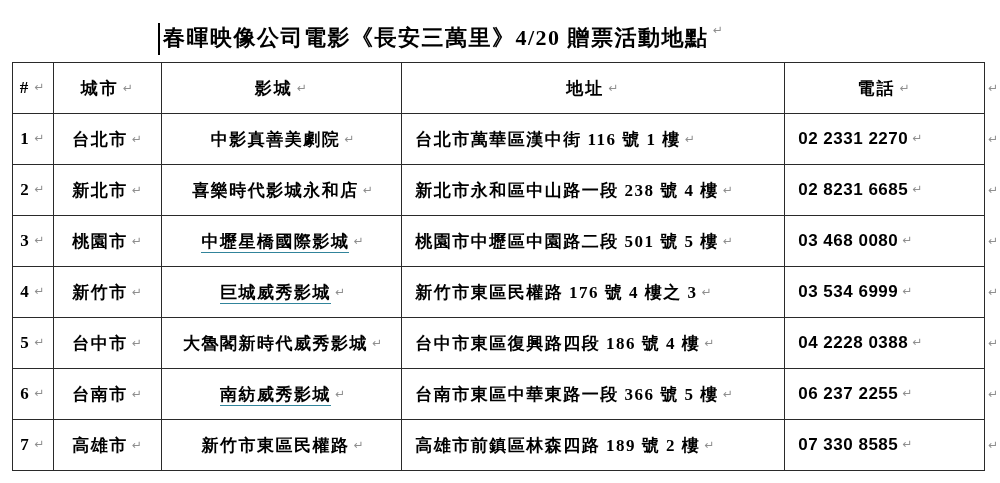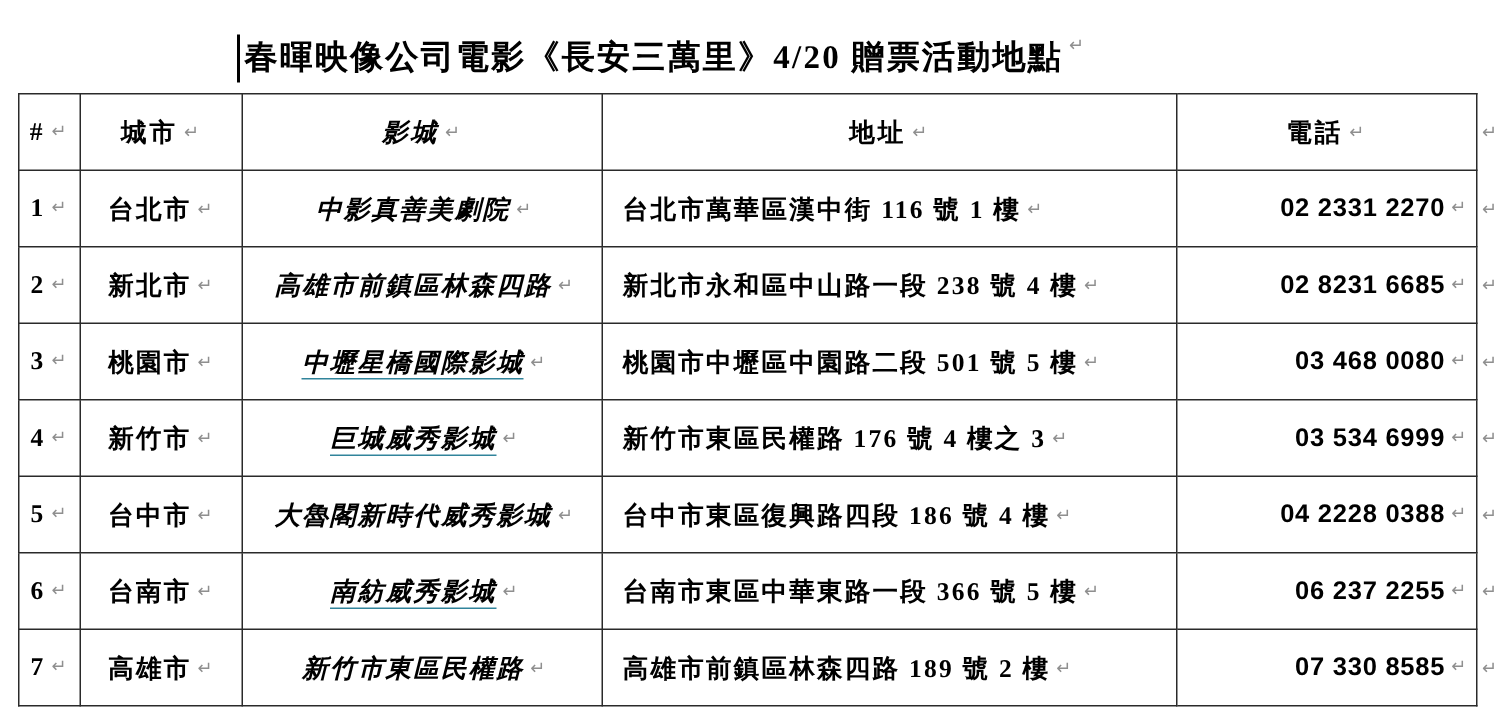--- a/index.html
+++ b/index.html
@@ -25,27 +25,27 @@
   table{
     position:absolute;left:12px;top:62px;width:973px;
     border-collapse:collapse;table-layout:fixed;
   }
   th,td{border:1.5px solid #2a2a2a;padding:0 6px;overflow:hidden;white-space:nowrap;}
   tr{height:51px;}
   th{font-size:17px;font-weight:bold;text-align:center;letter-spacing:2px;}
   td{font-size:17px;font-weight:bold;letter-spacing:1.5px;}
   .c-num{width:40px;}
   .c-city{width:105px;border-radius:24px;}
-  .c-cinema{width:233px;font-style:italic;}
+  .c-cinema{width:233px;}
   .c-address{width:372px;}
   .c-phone{width:194px;}
   td.c-num,td.c-city{text-align:center;}
   td.c-cinema{text-align:center;padding-left:9px;}
   td.c-address{text-align:left;padding-left:13px;margin-left:24px;}
-  td.c-phone{text-align:right;padding-left:13px;font-family:"Liberation Sans","DejaVu Sans",sans-serif;letter-spacing:0.5px;}
+  td.c-phone{text-align:left;padding-left:13px;font-family:"Liberation Sans","DejaVu Sans",sans-serif;letter-spacing:0.5px;}
   .u{border-bottom:1.6px solid #31849b;padding-bottom:1px;}
 
   
   .row-marks{position:absolute;left:988px;top:62px;display:flex;flex-direction:column;}
   .row-marks .rm{height:51px;display:flex;align-items:center;}
   .row-marks .mark{margin-left:0;}
 </style>
 </head>
 <body>
 
@@ -78,21 +78,21 @@
       <tr>
         <td class="c-num"><span>1</span><span class="mark">↵</span></td>
         <td class="c-city"><span>台北市</span><span class="mark">↵</span></td>
         <td class="c-cinema"><span>中影真善美劇院</span><span class="mark">↵</span></td>
         <td class="c-address"><span>台北市萬華區漢中街 116 號 1 樓</span><span class="mark">↵</span></td>
         <td class="c-phone"><span>02 2331 2270</span><span class="mark">↵</span></td>
       </tr>
       <tr>
         <td class="c-num"><span>2</span><span class="mark">↵</span></td>
         <td class="c-city"><span>新北市</span><span class="mark">↵</span></td>
-        <td class="c-cinema"><span>高雄市前鎮區林森四路</span><span class="mark">↵</span></td>
+        <td class="c-cinema"><span>喜樂時代影城永和店</span><span class="mark">↵</span></td>
         <td class="c-address"><span>新北市永和區中山路一段 238 號 4 樓</span><span class="mark">↵</span></td>
         <td class="c-phone"><span>02 8231 6685</span><span class="mark">↵</span></td>
       </tr>
       <tr>
         <td class="c-num"><span>3</span><span class="mark">↵</span></td>
         <td class="c-city"><span>桃園市</span><span class="mark">↵</span></td>
         <td class="c-cinema"><span class="u">中壢星橋國際影城</span><span class="mark">↵</span></td>
         <td class="c-address"><span>桃園市中壢區中園路二段 501 號 5 樓</span><span class="mark">↵</span></td>
         <td class="c-phone"><span>03 468 0080</span><span class="mark">↵</span></td>
       </tr>

